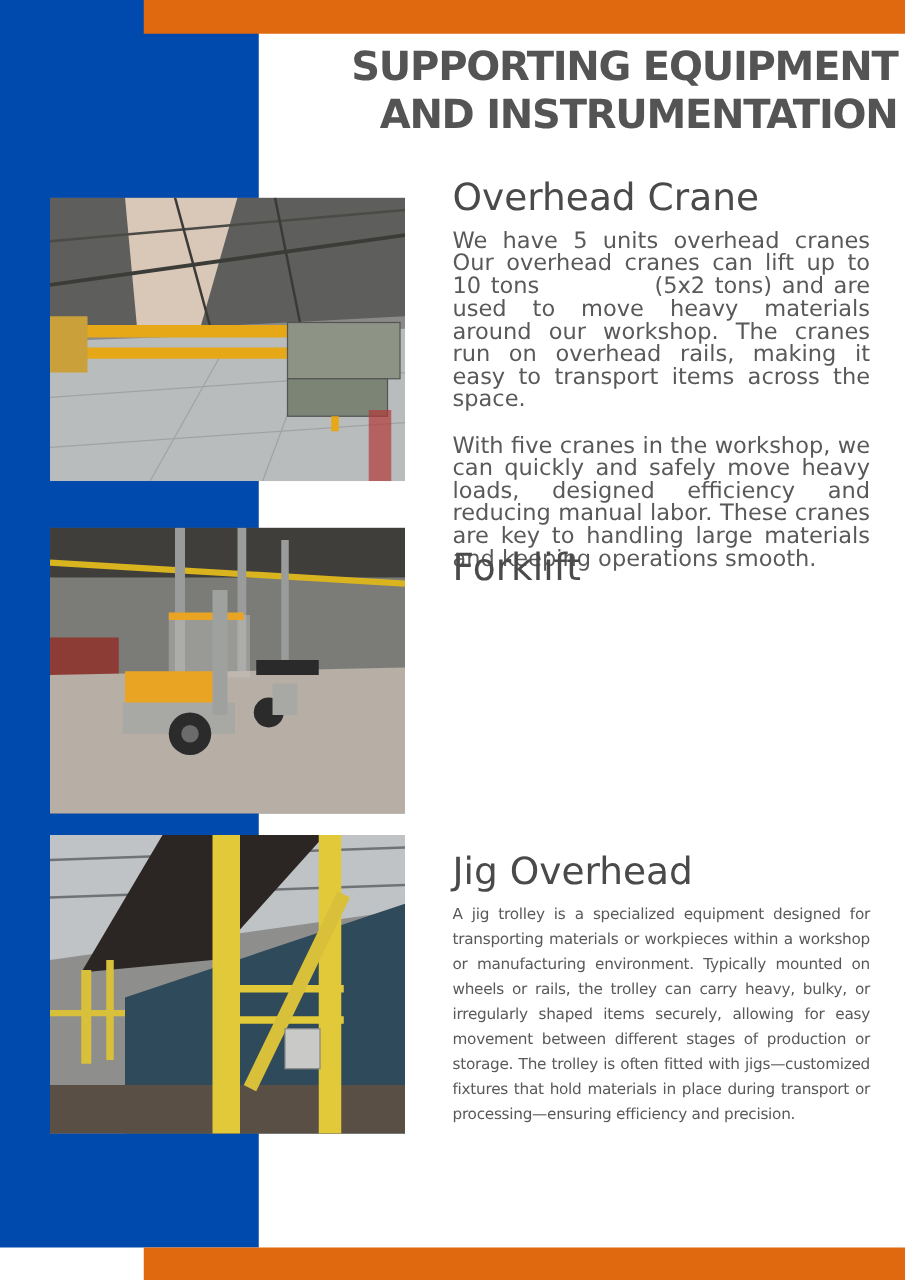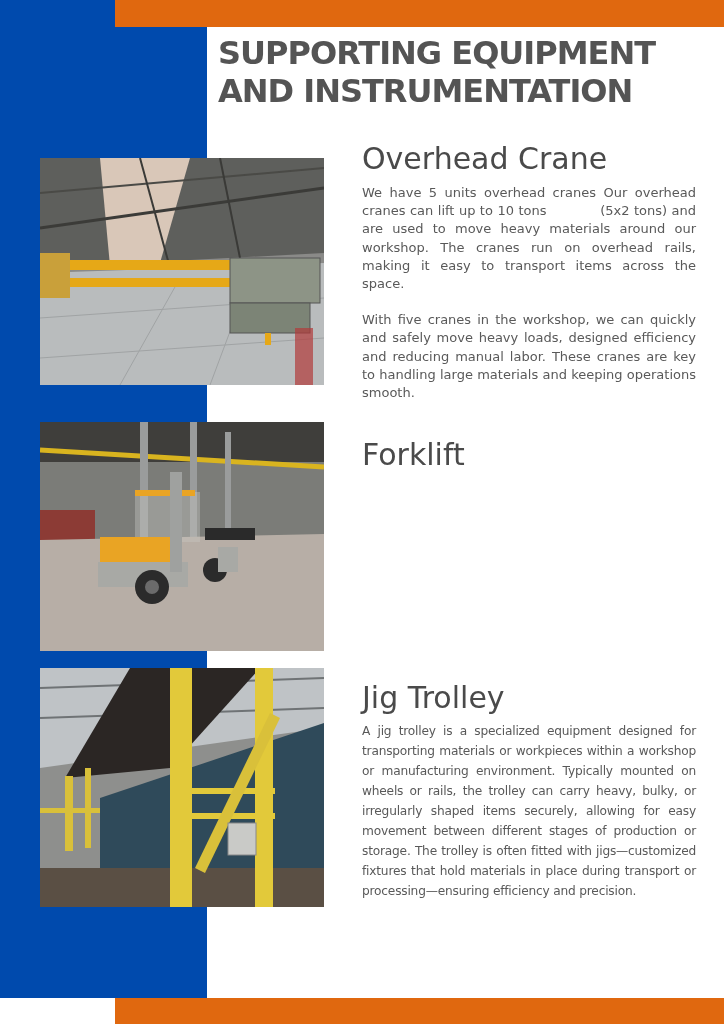--- a/index.html
+++ b/index.html
@@ -1,25 +1,25 @@
 <!DOCTYPE html>
 <html><head>
 <meta charset="utf-8">
 <style>
   html,body{margin:0;padding:0;}
   body{width:724px;height:1024px;position:relative;overflow:hidden;background:#ffffff;font-family:"DejaVu Sans",sans-serif;}
   .blue-stripe{position:absolute;left:0;top:0;width:207px;height:998px;background:#004aad;}
   .orange-top{position:absolute;left:115px;top:0;width:609px;height:27px;background:#e0680f;}
   .orange-bottom{position:absolute;left:115px;top:998px;width:609px;height:26px;background:#e0680f;}
-  .title{position:absolute;left:218px;top:34px;width:500px;margin:0;font-family:"DejaVu Sans",sans-serif;font-weight:bold;font-size:32px;line-height:38px;color:#545454;letter-spacing:-1px;}
+  .title{position:absolute;left:218px;top:34px;width:500px;margin:0;font-family:"DejaVu Sans",sans-serif;font-weight:bold;font-size:32px;line-height:38px;color:#545454;letter-spacing:-1px;text-align:right;}
   .photo{position:absolute;left:40px;width:284px;overflow:hidden;}
   .photo svg{display:block;width:100%;height:100%;}
   .section{position:absolute;left:362px;width:334px;}
   .section h2{margin:0 0 10px 0;font-family:"DejaVu Sans",sans-serif;font-weight:normal;font-size:30px;line-height:30px;color:#4a4a4a;}
-  .section p{margin:0;font-family:"DejaVu Sans",sans-serif;font-size:13px;line-height:18.2px;color:#595959;text-align:justify;}
+  .section p{margin:0;font-family:"DejaVu Sans",sans-serif;font-size:18px;line-height:18.2px;color:#595959;text-align:justify;}
   .section p + p{margin-top:18px;}
   .section.jig p{font-size:12.2px;line-height:20px;letter-spacing:-0.2px;}
 </style>
 </head>
 <body>
 
 <div class="blue-stripe"></div>
 <div class="orange-top"></div>
 <div class="orange-bottom"></div>
 
@@ -101,15 +101,15 @@
     <rect x="145" y="145" width="90" height="6" fill="#e2c93a"></rect>
     <polygon points="155,200 230,45 240,50 165,205" fill="#d9c03a"></polygon>
     <rect x="188" y="155" width="28" height="32" fill="#c9cac7" stroke="#888" stroke-width="1"></rect>
     <rect x="25" y="108" width="8" height="75" fill="#d9c03a"></rect>
     <rect x="45" y="100" width="6" height="80" fill="#d9c03a"></rect>
     <rect x="0" y="140" width="60" height="5" fill="#d9c03a"></rect>
   </svg>
 </div>
 
 <section class="section jig" style="top:683px;">
-  <h2 style="margin-bottom:8px;">Jig Trolley</h2>
+  <h2 style="margin-bottom:8px;">Jig Overhead</h2>
   <p>A jig trolley is a specialized equipment designed for transporting materials or workpieces within a workshop or manufacturing environment. Typically mounted on wheels or rails, the trolley can carry heavy, bulky, or irregularly shaped items securely, allowing for easy movement between different stages of production or storage. The trolley is often fitted with jigs—customized fixtures that hold materials in place during transport or processing—ensuring efficiency and precision.</p>
 </section>
 
 </body></html>

